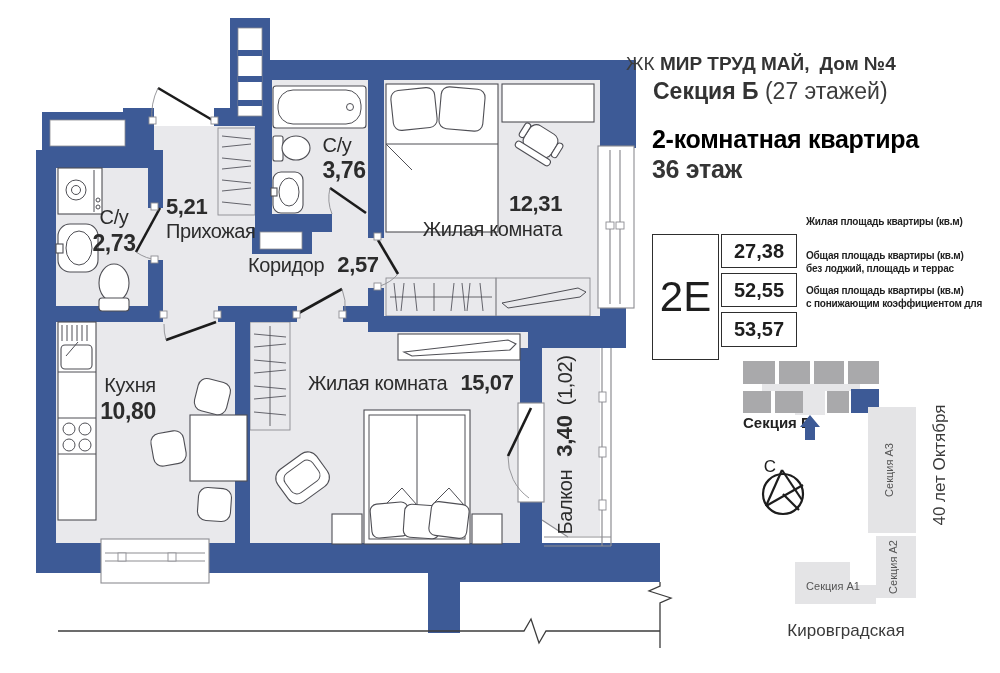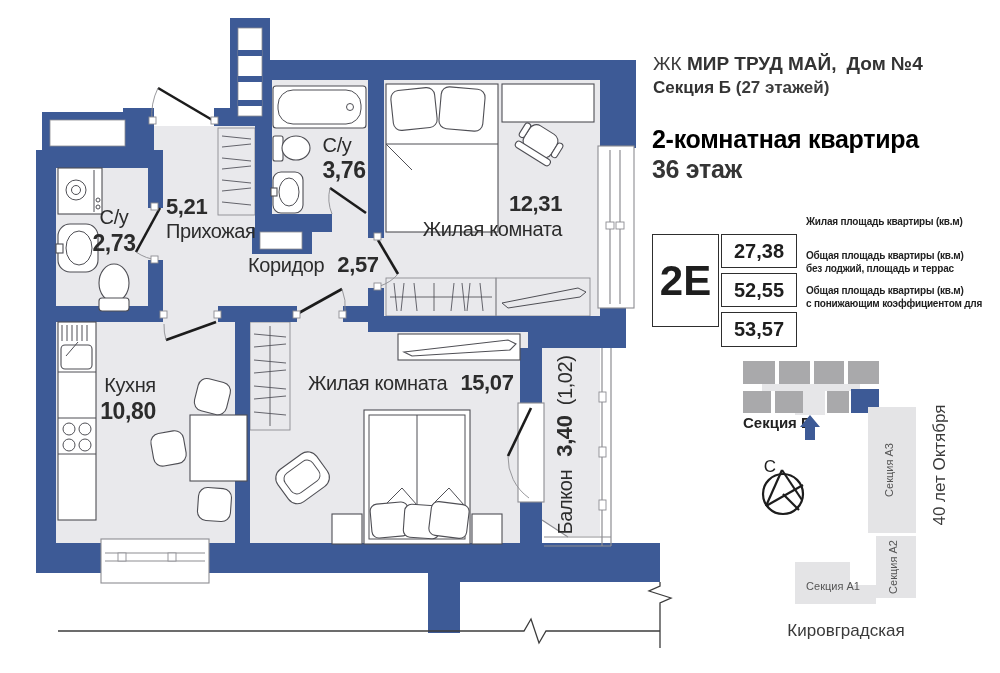--- a/index.html
+++ b/index.html
@@ -29,28 +29,28 @@
   .sl{fill:#e6e6e8;}
   .sb{fill:#3d5a96;}
   .sbl{fill:#e4e4e6;}
   .slabel{font-size:11px;fill:#555;}
   .street{font-size:17px;fill:#3a3a3a;}
   .secb{font-size:15px;font-weight:bold;fill:#222;}
   .north{font-size:17px;fill:#1d1d1d;}
   .compass{stroke:#1d1d1d;stroke-width:2.2;fill:none;}
 
   
-  .hline1{position:absolute;left:653px;top:53px;font-size:19px;color:#3c3c3c;}
-  .hline2{position:absolute;left:653px;top:78px;font-size:17px;color:#3c3c3c;font-weight:bold;}
+  .hline1{position:absolute;left:626px;top:53px;font-size:19px;color:#3c3c3c;}
+  .hline2{position:absolute;left:653px;top:78px;font-size:23px;color:#3c3c3c;}
   .hline1 b,.hline2 b{color:#333;}
   .gap{display:inline-block;width:10px;}
   .title1{position:absolute;left:652px;top:125px;font-size:25px;font-weight:bold;color:#000000;letter-spacing:-0.3px;}
   .title2{position:absolute;left:652px;top:155px;font-size:25px;font-weight:bold;color:#353535;letter-spacing:-0.3px;}
   .box{position:absolute;border:1.6px solid #2e2e2e;background:#fff;display:flex;align-items:center;justify-content:center;box-sizing:border-box;margin-top:29px;}
-  .typebox{left:652px;top:205px;width:67px;height:93px;font-size:42px;font-weight:bold;color:#1e1e1e;}
+  .typebox{left:652px;top:205px;width:67px;height:126px;font-size:42px;font-weight:normal;color:#1e1e1e;}
   .vbox{left:721px;width:76px;height:34px;font-size:20px;font-weight:bold;color:#1e1e1e;}
   .v1{top:205px;} .v2{top:244px;} .v3{top:283px;height:35px;text-align:right;}
   .desc{position:absolute;left:806px;font-size:10px;font-weight:bold;color:#222;line-height:13px;letter-spacing:-0.2px;}
   .d1{top:215px;} .d2{top:249px;} .d3{top:284px;}
 </style>
 </head>
 <body>
 
 <svg width="1000" height="673" viewBox="0 0 1000 673">
 

